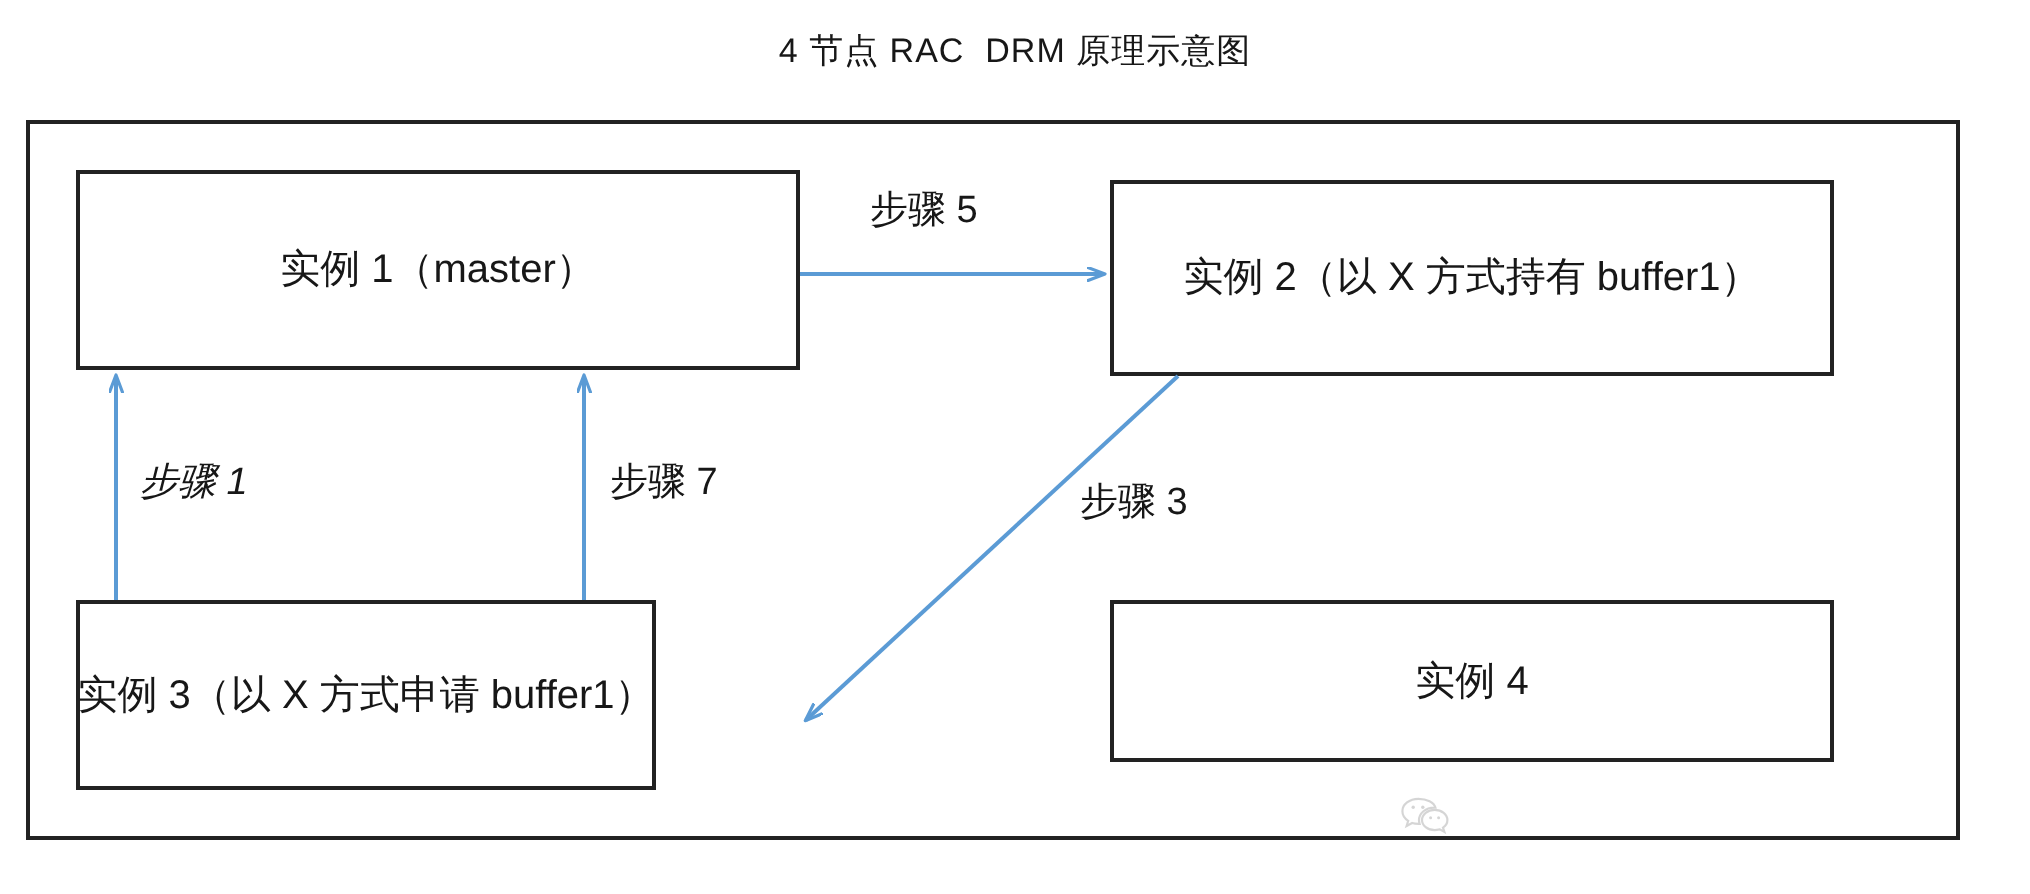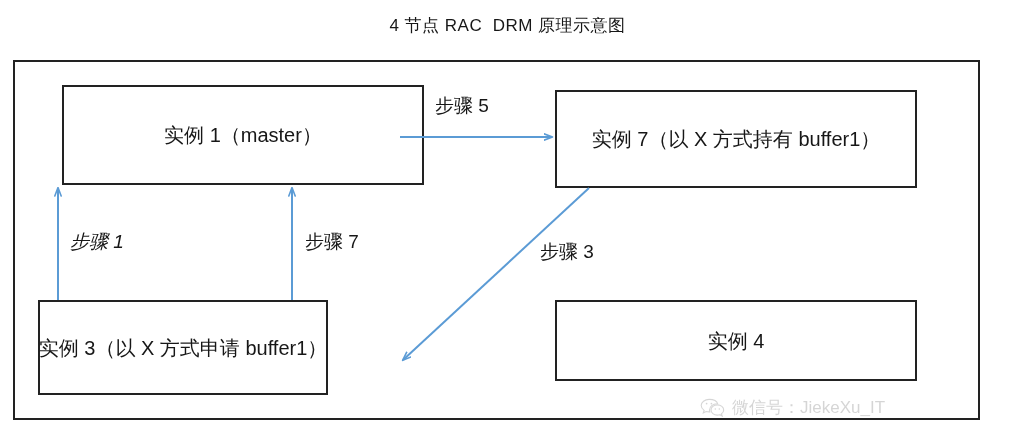--- a/index.html
+++ b/index.html
@@ -51,21 +51,21 @@
     display: flex;
     align-items: center;
     justify-content: center;
   }
   .node-label {
     font-size: 20px;
     line-height: 26px;
     color: #171717;
     white-space: pre;
   }
-  #node-instance-1 { left: 38px;  top: 85px;  width: 362px; height: 100px; margin-left: 24px; }
+  #node-instance-1 { left: 38px;  top: 85px;  width: 362px; height: 100px; }
   #node-instance-2 { left: 555px; top: 90px;  width: 362px; height: 98px;  }
   #node-instance-3 { left: 38px;  top: 300px; width: 290px; height: 95px;  }
   #node-instance-4 { left: 555px; top: 300px; width: 362px; height: 81px;  }
 
   
   #arrows-layer {
     position: absolute;
     left: 0;
     top: 0;
     width: 1015px;
@@ -114,21 +114,21 @@
 
   <div id="diagram-title">4 节点 RAC  DRM 原理示意图</div>
 
   <div id="outer-frame"></div>
 
   <div class="node-box" id="node-instance-1">
     <span class="node-label">实例 1（master）</span>
   </div>
 
   <div class="node-box" id="node-instance-2">
-    <span class="node-label">实例 7（以 X 方式持有 buffer1）</span>
+    <span class="node-label">实例 2（以 X 方式持有 buffer1）</span>
   </div>
 
   <div class="node-box" id="node-instance-3">
     <span class="node-label">实例 3（以 X 方式申请 buffer1）</span>
   </div>
 
   <div class="node-box" id="node-instance-4">
     <span class="node-label">实例 4</span>
   </div>
 
@@ -169,16 +169,15 @@
                  C9.5,8.6 12.9,5.8 17.1,5.8 C17.3,5.8 17.5,5.8 17.7,5.8 C17.0,3.3 13.5,1.4 9.2,1.4 Z" fill="none" stroke="#8a8a8a" stroke-width="1.1"></path>
         <circle cx="6.6" cy="5.6" r="0.85" fill="#8a8a8a"></circle>
         <circle cx="11.4" cy="5.6" r="0.85" fill="#8a8a8a"></circle>
         <path d="M17.3,6.9 C13.8,6.9 11.0,9.2 11.0,12.0 C11.0,14.8 13.8,17.1 17.3,17.1
                  C18.2,17.1 19.1,16.9 19.9,16.7 L22.2,18.0 L21.5,15.8 C22.9,14.9 23.7,13.5 23.7,12.0
                  C23.7,9.2 20.9,6.9 17.3,6.9 Z" fill="none" stroke="#8a8a8a" stroke-width="1.1"></path>
         <circle cx="15.3" cy="10.9" r="0.75" fill="#8a8a8a"></circle>
         <circle cx="19.3" cy="10.9" r="0.75" fill="#8a8a8a"></circle>
       </svg>
     </span>
-    <span class="wm-text">微信号：JiekeXu_IT</span>
   </div>
 
 </div>
 
 </body></html>

